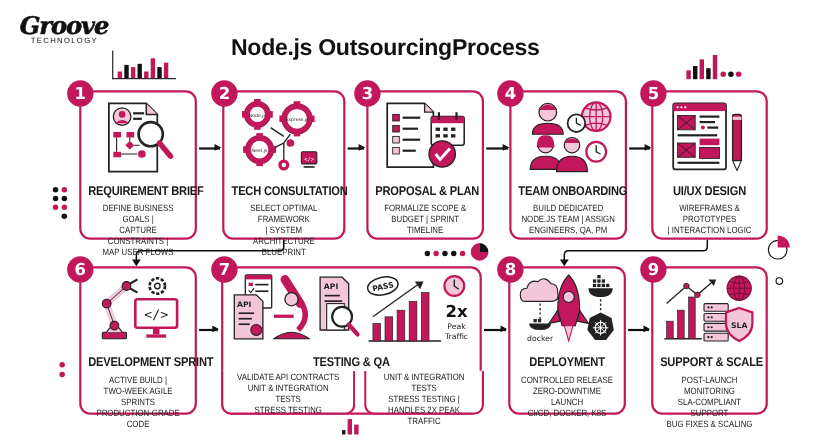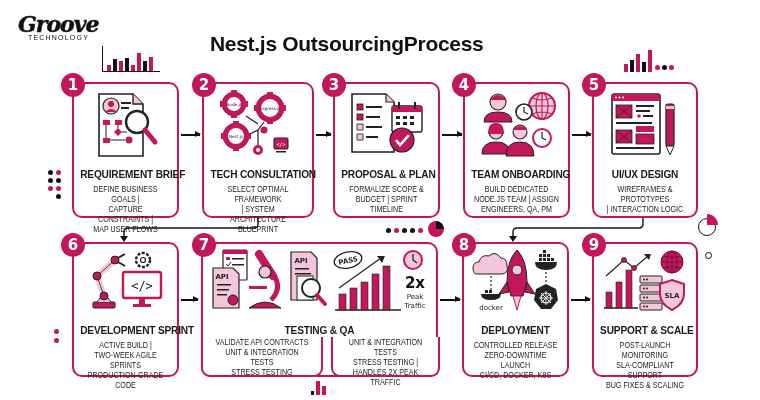--- a/index.html
+++ b/index.html
@@ -40,21 +40,21 @@
   <div class="bar pk" style="left:4px;height:6px;"></div>
   <div class="bar dk" style="left:10px;height:12px;"></div>
   <div class="bar pk" style="left:16px;height:10px;"></div>
   <div class="bar dk" style="left:22px;height:13px;"></div>
   <div class="bar pk" style="left:28px;height:6px;"></div>
   <div class="bar pk" style="left:34px;height:18px;"></div>
   <div class="bar dk" style="left:40px;height:10px;"></div>
   <div class="bar pk" style="left:46px;height:14px;"></div>
 </div>
 
-<div class="abs title">Nest.js OutsourcingProcess</div>
+<div class="abs title">Node.js OutsourcingProcess</div>
 
 <div class="abs" style="left:622px;top:50px;width:60px;height:22px;">
   <div class="bar pk" style="left:2px;height:8px;width:3.5px;"></div>
   <div class="bar dk" style="left:8px;height:12px;width:3.5px;"></div>
   <div class="bar pk" style="left:14px;height:18px;width:3.5px;"></div>
   <div class="bar dk" style="left:20px;height:10px;width:3.5px;"></div>
   <div class="bar pk" style="left:26px;height:22px;width:3.5px;"></div>
   <div class="dot pk" style="left:33px;top:15px;"></div>
   <div class="dot dk" style="left:40px;top:15px;"></div>
   <div class="dot pk" style="left:47px;top:15px;"></div>

